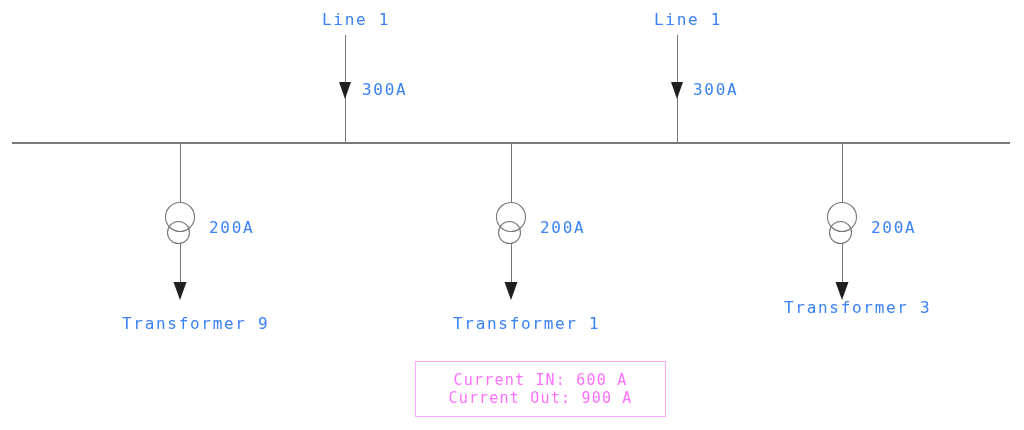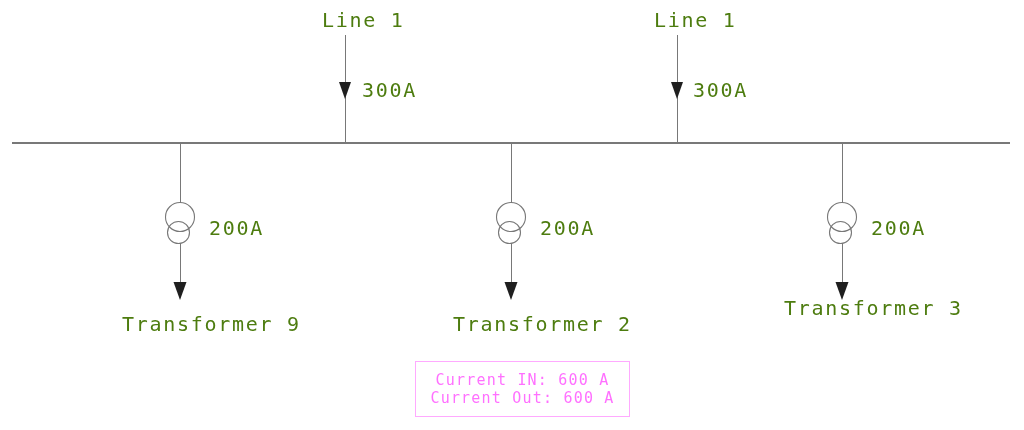--- a/index.html
+++ b/index.html
@@ -15,31 +15,31 @@
     overflow: hidden;
     font-family: "DejaVu Sans Mono", monospace;
   }
   .canvas svg {
     position: absolute;
     left: 0;
     top: 0;
   }
   .lbl {
     position: absolute;
-    font-size: 20px;
+    font-size: 16px;
     letter-spacing: 1.7px;
-    color: #4d7c0f;
+    color: #3b82f6;
     white-space: pre;
     line-height: 16px;
   }
   .summary-box {
     position: absolute;
     left: 415px;
     top: 361px;
-    width: 215px;
+    width: 251px;
     height: 56px;
     box-sizing: border-box;
     border: 1px solid #ffaaff;
     display: flex;
     flex-direction: column;
     align-items: center;
     justify-content: center;
     gap: 1px;
     color: #ff70ff;
     font-size: 15px;
@@ -96,23 +96,23 @@
   <div class="lbl" style="left:322px; top:12px;">Line 1</div>
   <div class="lbl" style="left:362px; top:82px;">300A</div>
 
   <div class="lbl" style="left:654px; top:12px;">Line 1</div>
   <div class="lbl" style="left:693px; top:82px;">300A</div>
 
   <div class="lbl" style="left:209px; top:220px;">200A</div>
   <div class="lbl" style="left:122px; top:316px;">Transformer 9</div>
 
   <div class="lbl" style="left:540px; top:220px;">200A</div>
-  <div class="lbl" style="left:453px; top:316px;">Transformer 2</div>
+  <div class="lbl" style="left:453px; top:316px;">Transformer 1</div>
 
   <div class="lbl" style="left:871px; top:220px;">200A</div>
   <div class="lbl" style="left:784px; top:300px;">Transformer 3</div>
 
   <div class="summary-box">
     <div>Current IN: 600 A</div>
-    <div>Current Out: 600 A</div>
+    <div>Current Out: 900 A</div>
   </div>
 
 </div>
 
 </body></html>

